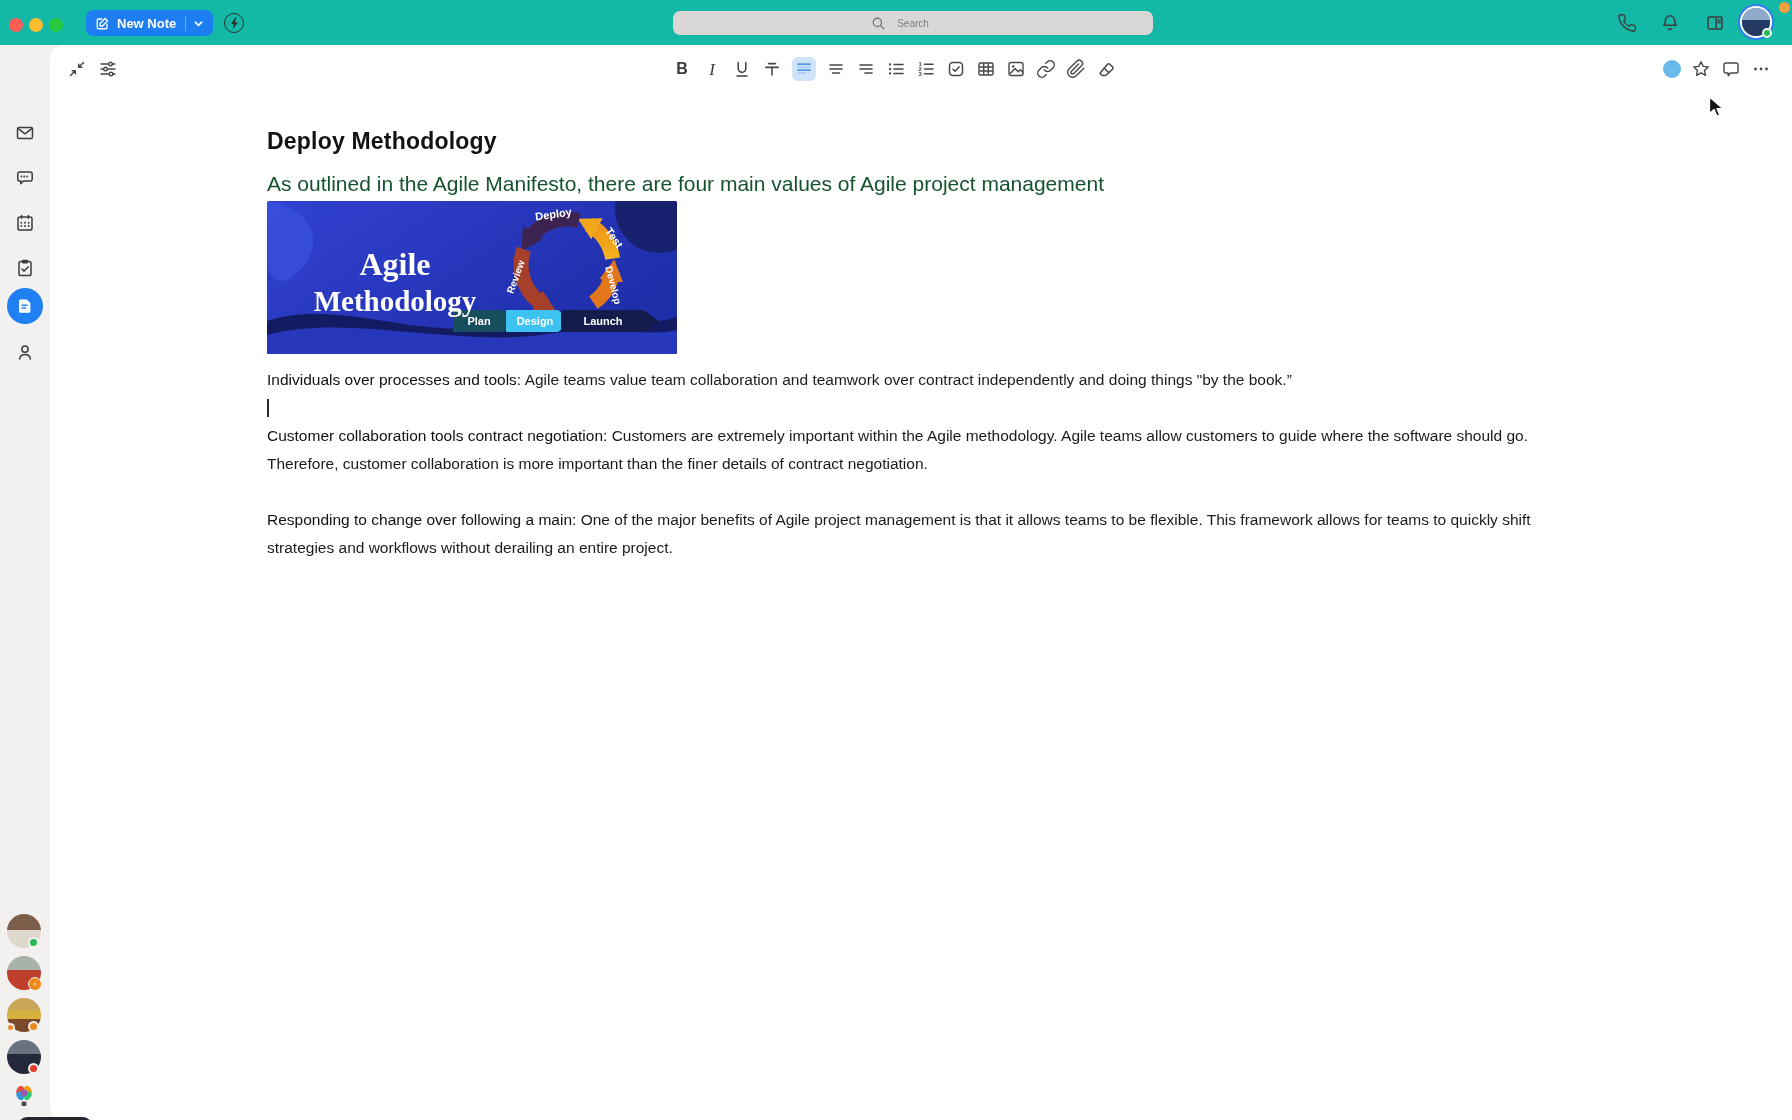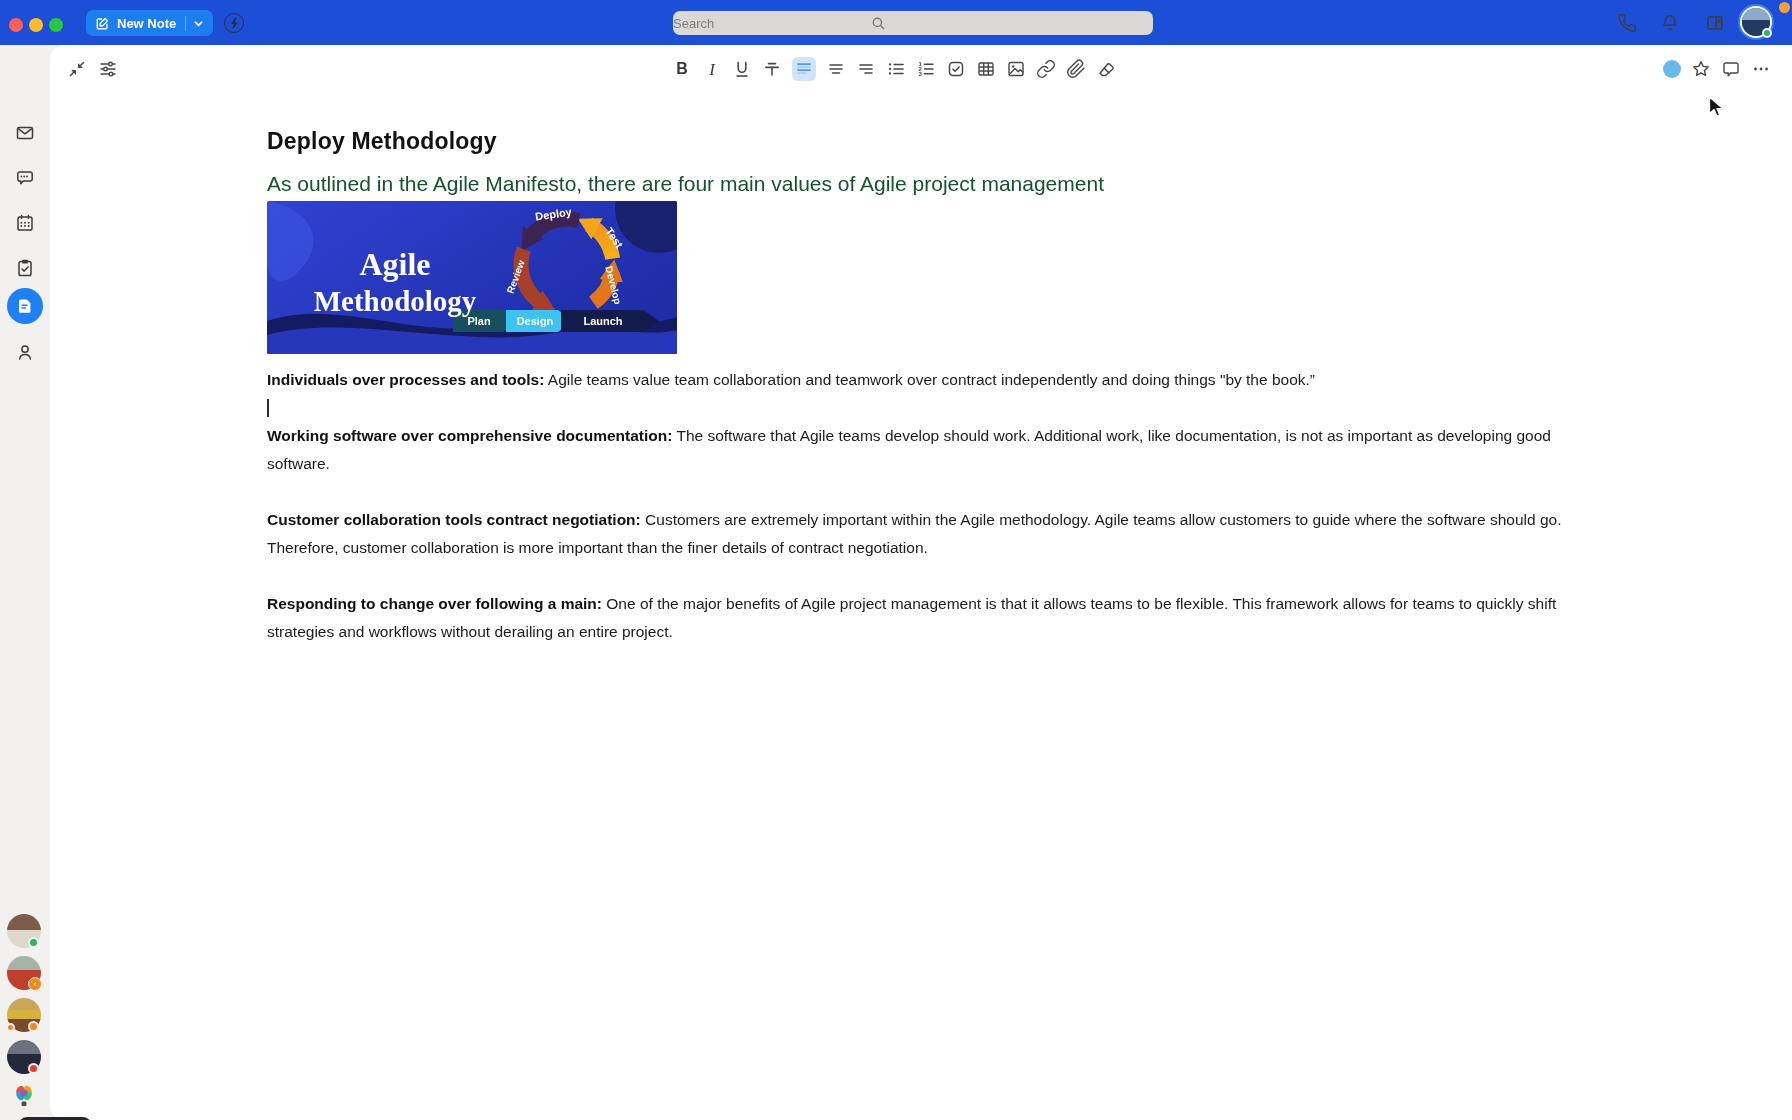--- a/index.html
+++ b/index.html
@@ -4,35 +4,35 @@
 <style>
   :root{
     --accent-blue:#1d7ef2; --active-note-blue:#1f80f4; --highlight-blue-bg:#cfe4f9;
     --status-green:#2cb85b; --status-orange:#f08a1d; --status-red:#e73b2b;
     --color-dot-blue:#69b8ea; --banner-blue:#2336c0;
   }
   *{box-sizing:border-box;margin:0;padding:0}
   html,body{width:1792px;height:1120px;overflow:hidden;background:#f2f1ef;
     font-family:"Liberation Sans",sans-serif;-webkit-font-smoothing:antialiased}
   
-  #topbar{position:absolute;left:0;top:0;width:1792px;height:45px;background:#1d4ed8}
+  #topbar{position:absolute;left:0;top:0;width:1792px;height:45px;background:#14b8a6}
   .tlight{position:absolute;top:18px;width:14px;height:14px;border-radius:50%}
   #tl-close{left:9px;background:#ff5f57}
   #tl-min{left:29px;background:#febc2e}
   #tl-zoom{left:49px;background:#28c840}
   #new-note{position:absolute;left:86px;top:10px;height:26px;padding:0 9px;display:flex;align-items:center;gap:7px;
     background:var(--accent-blue);border:none;border-radius:7px;color:#fff;cursor:pointer}
   #new-note .lbl{font-size:13px;font-weight:700;color:#fff}
   #new-note .div{width:1px;height:15px;background:rgba(255,255,255,.35);margin-left:2px}
   #quick-btn{position:absolute;left:224px;top:13px;width:20px;height:20px;border-radius:50%;
     border:1.6px solid #2e2e2e;display:flex;align-items:center;justify-content:center;background:transparent}
   #searchwrap{position:absolute;left:673px;top:11px;width:480px;height:24px;background:#d9d8d6;border-radius:7px}
   #searchwrap svg{position:absolute;left:calc(50% - 42px);top:4.5px}
-  #search-input{width:100%;height:100%;background:transparent;border:none;outline:none;
-    font-size:13px;color:#4c4c4a}
+  #search-input{width:100%;height:100%;background:transparent;border:none;outline:none;text-align:center;
+    font-size:10px;color:#4c4c4a}
   #search-input::placeholder{color:#7e7e7c}
   .tb-ic{position:absolute;top:13px;width:20px;height:20px}
   #avatar-top{position:absolute;left:1742px;top:8px;width:28px;height:28px;border-radius:50%;
     background:linear-gradient(180deg,#8fa9c9 0 42%,#253a63 42%);
     box-shadow:0 0 0 2px #fff,0 0 0 4px #2f7ff0}
   #avatar-top .dot{position:absolute;right:-2px;bottom:-2px;width:10px;height:10px;border-radius:50%;
     background:var(--status-green);border:2px solid #f2f1ef}
   #corner-dot{position:absolute;left:1779px;top:2px;width:11px;height:11px;border-radius:50%;background:#f0a13c}
   
   #rail{position:absolute;left:0;top:45px;width:50px;height:1075px;background:#f2f1ef}
@@ -56,21 +56,21 @@
   .tool.active{background:var(--highlight-blue-bg)}
   #tool-right{position:absolute;left:1663px;top:59px;display:flex;gap:10px;align-items:center}
   #note-color{width:18px;height:18px;border-radius:50%;background:var(--color-dot-blue);cursor:pointer}
   .bold-glyph{font-weight:800;font-size:16px;color:#3a3a3a;line-height:1}
   .italic-glyph{font-family:"Liberation Serif",serif;font-style:italic;font-size:17px;color:#3a3a3a;line-height:1}
   
   #doc-title{position:absolute;left:267px;top:128px;font-size:23px;font-weight:700;color:#121212;letter-spacing:.2px}
   #doc-intro{position:absolute;left:267px;top:172px;font-size:21px;color:#14532d}
   #banner{position:absolute;left:267px;top:201px;width:410px;height:153px;border-radius:2px;overflow:hidden}
   #doc-body{position:absolute;left:267px;top:366px;width:1302px;font-size:15.5px;line-height:28px;color:#1b1b1b}
-  #doc-body .lead{font-weight:700;color:#111}
+  #doc-body .lead{font-weight:400;color:#111}
   #doc-body .pbody::before{content:" "}
   .caret-line{height:28px;position:relative}
   #caret{position:absolute;left:0;top:5px;width:1.5px;height:18px;background:#2b2b2b}
   .para{margin:0}
   .para + .para.gap{margin-top:28px}
   #cursor{position:absolute;left:1708px;top:96px;pointer-events:none}
   svg{display:block}
 </style>
 </head>
 <body>
@@ -410,21 +410,20 @@
       <text x="128" y="110" font-size="29">Methodology</text>
     </g>
   </svg>
 </div>
 
 <div id="doc-body">
   <p class="para"><span class="lead">Individuals over processes and tools:</span><span class="pbody">Agile teams value team collaboration and teamwork over contract independently and doing things "by the book.”</span></p>
   <div class="caret-line">
       <span id="caret"></span>
     </div>
-  <p class="para"><span class="lead">Working software over comprehensive documentation:</span><span class="pbody">The software that Agile teams develop should work. Additional work, like documentation, is not as important as developing good software.</span></p>
   <p class="para gap"><span class="lead">Customer collaboration tools contract negotiation:</span><span class="pbody">Customers are extremely important within the Agile methodology. Agile teams allow customers to guide where the software should go. Therefore, customer collaboration is more important than the finer details of contract negotiation.</span></p>
   <p class="para gap"><span class="lead">Responding to change over following a main:</span><span class="pbody">One of the major benefits of Agile project management is that it allows teams to be flexible. This framework allows for teams to quickly shift strategies and workflows without derailing an entire project.</span></p>
 </div>
 
 <span id="cursor">
   <svg width="16" height="22" viewBox="0 0 16 22">
     <path d="M1.5,1 L1.5,17.5 L6.1,13.6 L8.9,20.2 L11.7,19 L9,12.7 L14.5,12.3 Z" fill="#161616" stroke="#fff" stroke-width="1.3" stroke-linejoin="round"></path>
   </svg>
 </span>
 

